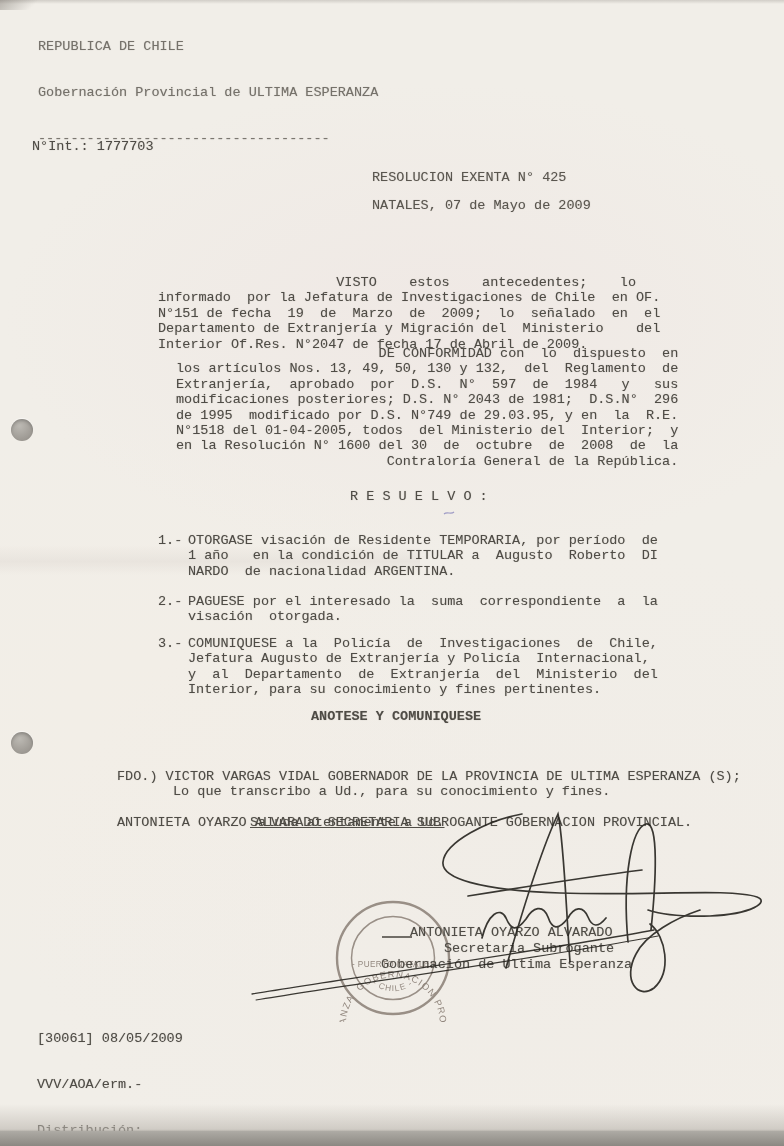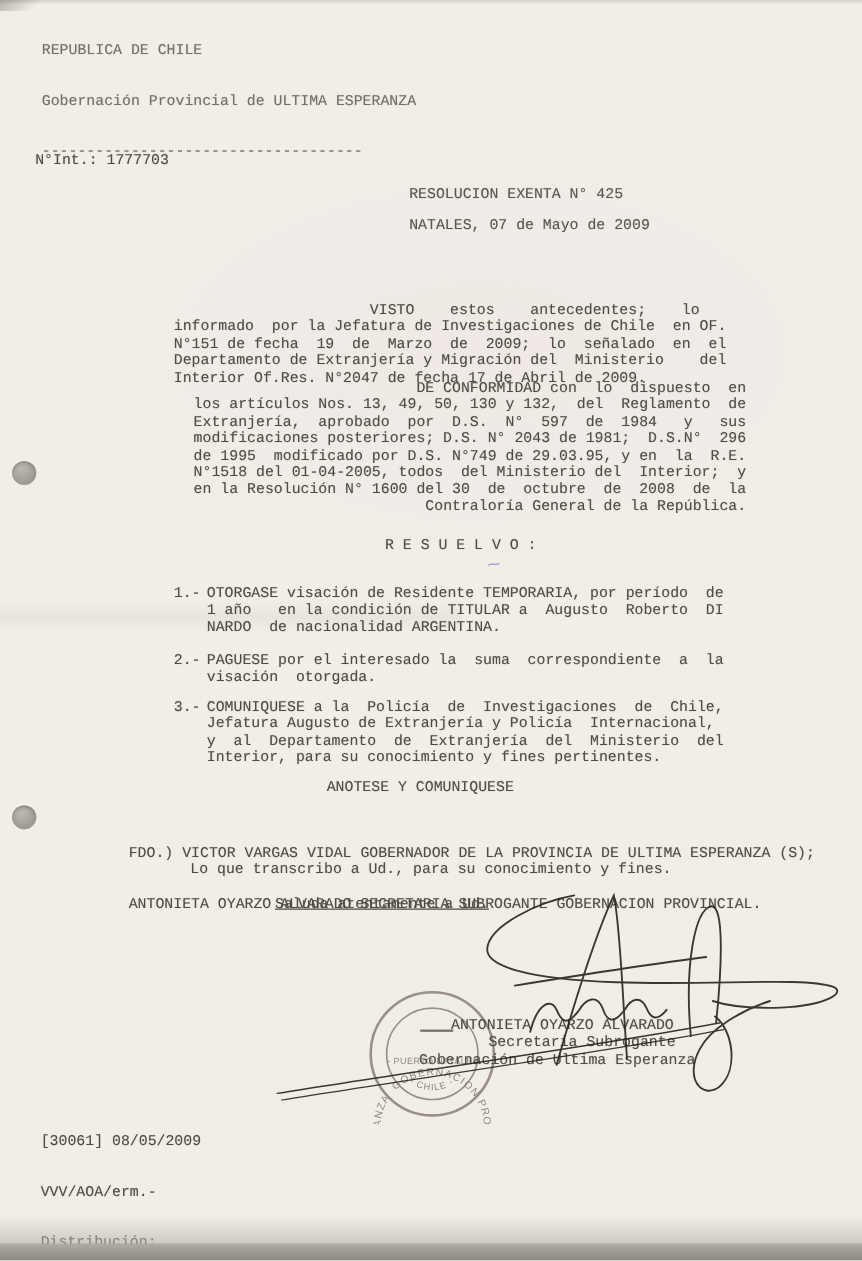--- a/index.html
+++ b/index.html
@@ -110,21 +110,21 @@
 visación  otorgada.</div>
   </div>
   <div class="t item" style="left:158px; top:636px;">
     <div class="num">3.-</div>
     <div class="txt">COMUNIQUESE a la  Policía  de  Investigaciones  de  Chile,
 Jefatura Augusto de Extranjería y Policía  Internacional,
 y  al  Departamento  de  Extranjería  del  Ministerio  del
 Interior, para su conocimiento y fines pertinentes.</div>
   </div>
 
-  <div class="t" style="left:297px; top:709px;">ANOTESE Y COMUNIQUESE</div>
+  <div class="t" style="left:311px; top:709px;font-weight:bold;">ANOTESE Y COMUNIQUESE</div>
 
   <div class="t" style="left:117px; top:738px;">
     <div>FDO.) VICTOR VARGAS VIDAL GOBERNADOR DE LA PROVINCIA DE ULTIMA ESPERANZA (S);</div>
     <div>ANTONIETA OYARZO ALVARADO SECRETARIA SUBROGANTE GOBERNACION PROVINCIAL.</div>
   </div>
 
   <div class="t" style="left:173px; top:784px;text-align:right;">Lo que transcribo a Ud., para su conocimiento y fines.</div>
   <div class="t" style="left:250px; top:815px;text-decoration:underline;">Saluda atentamente a Ud.</div>
 
   <svg class="stamp-svg" width="128" height="128" viewBox="0 0 128 128">

